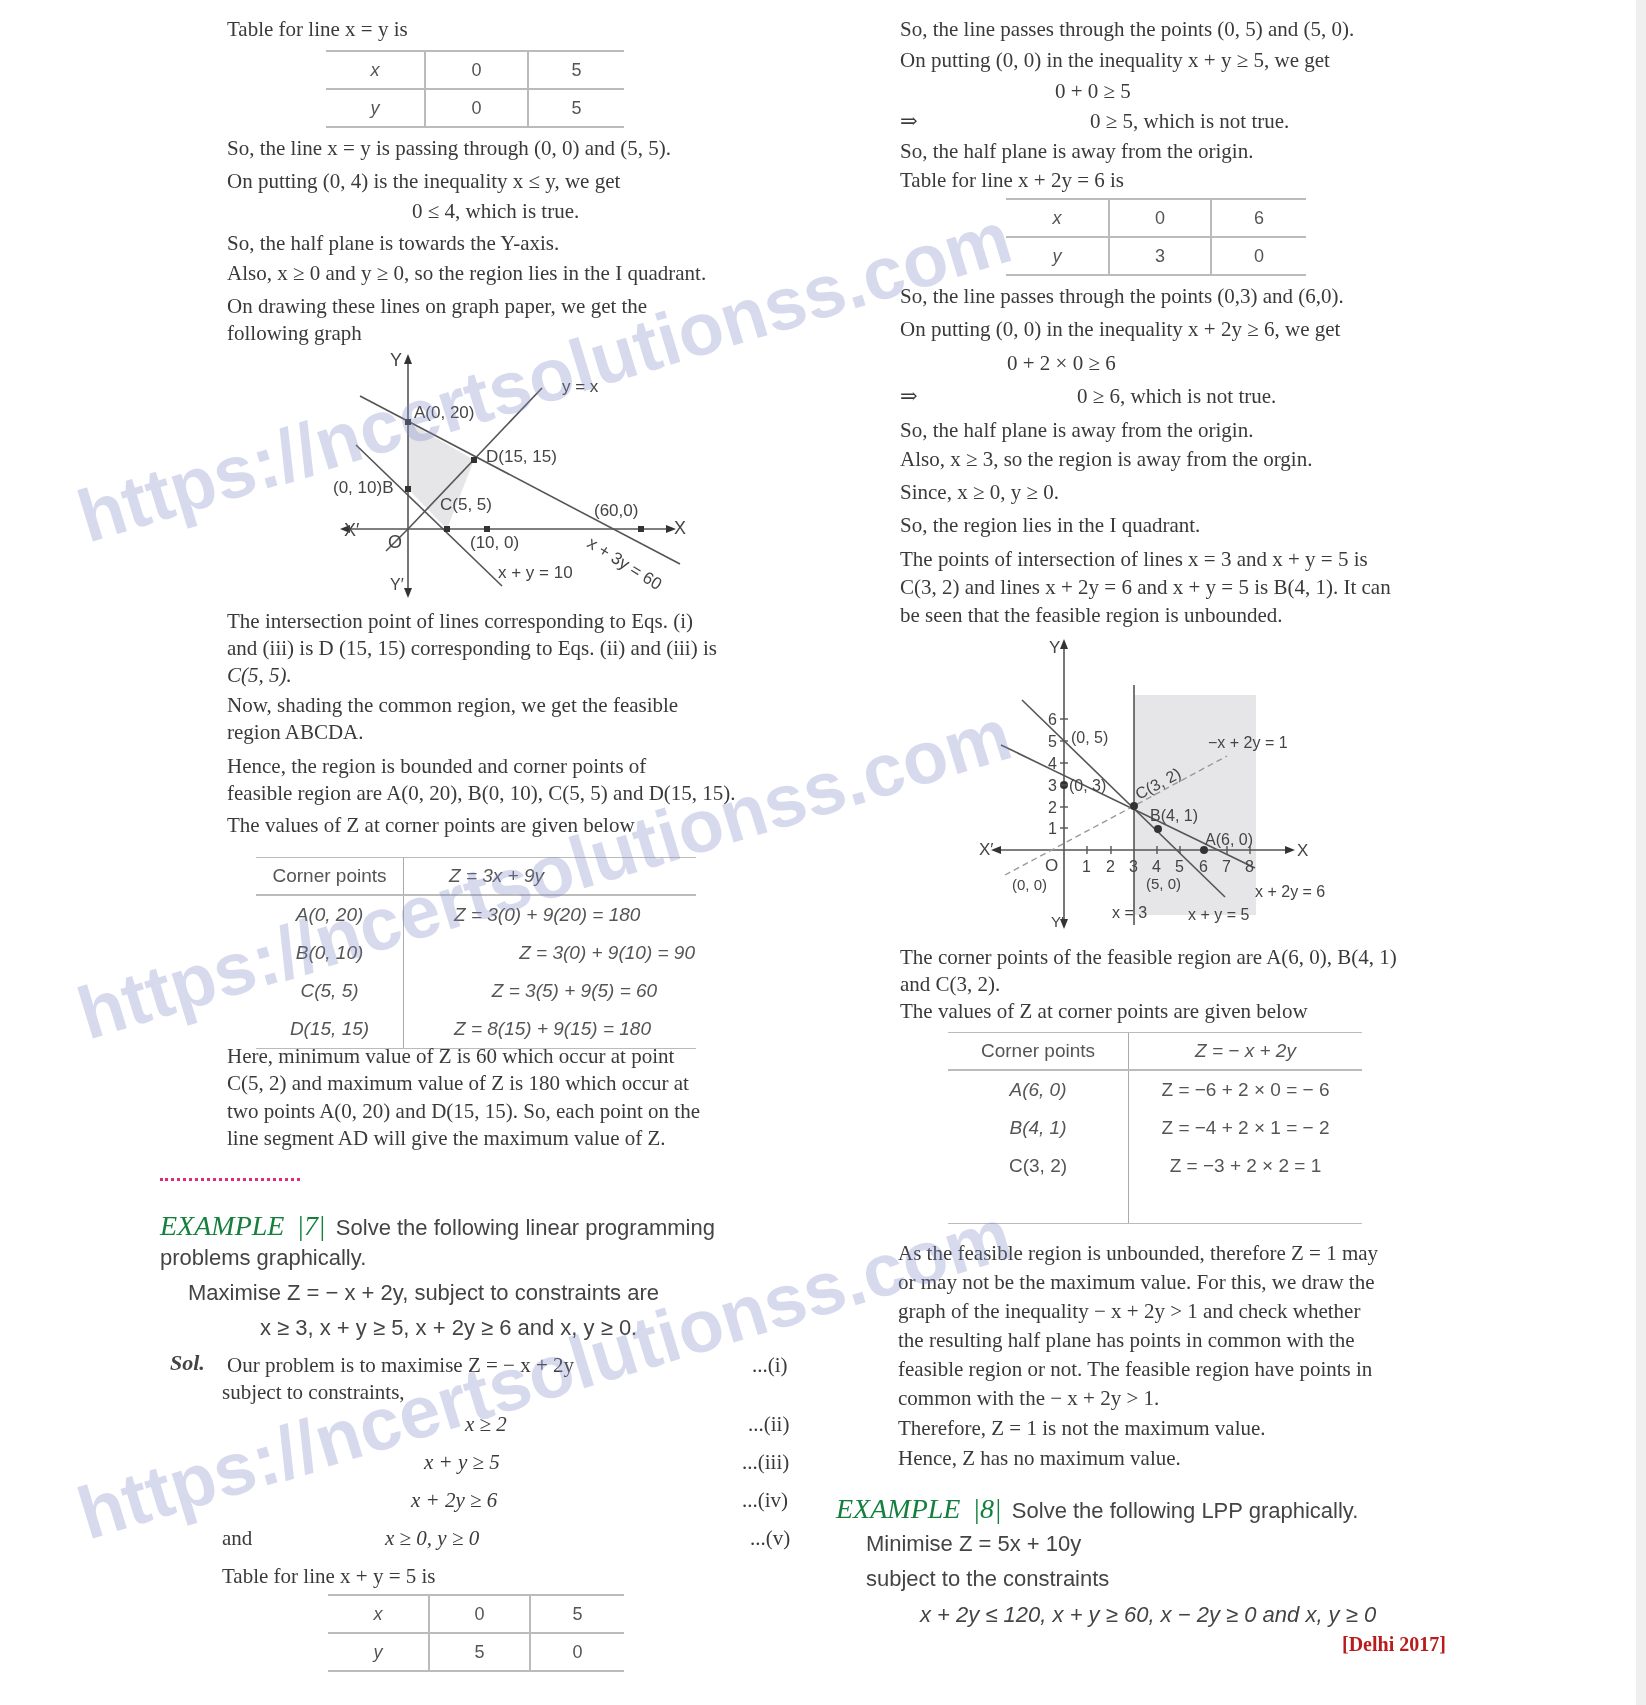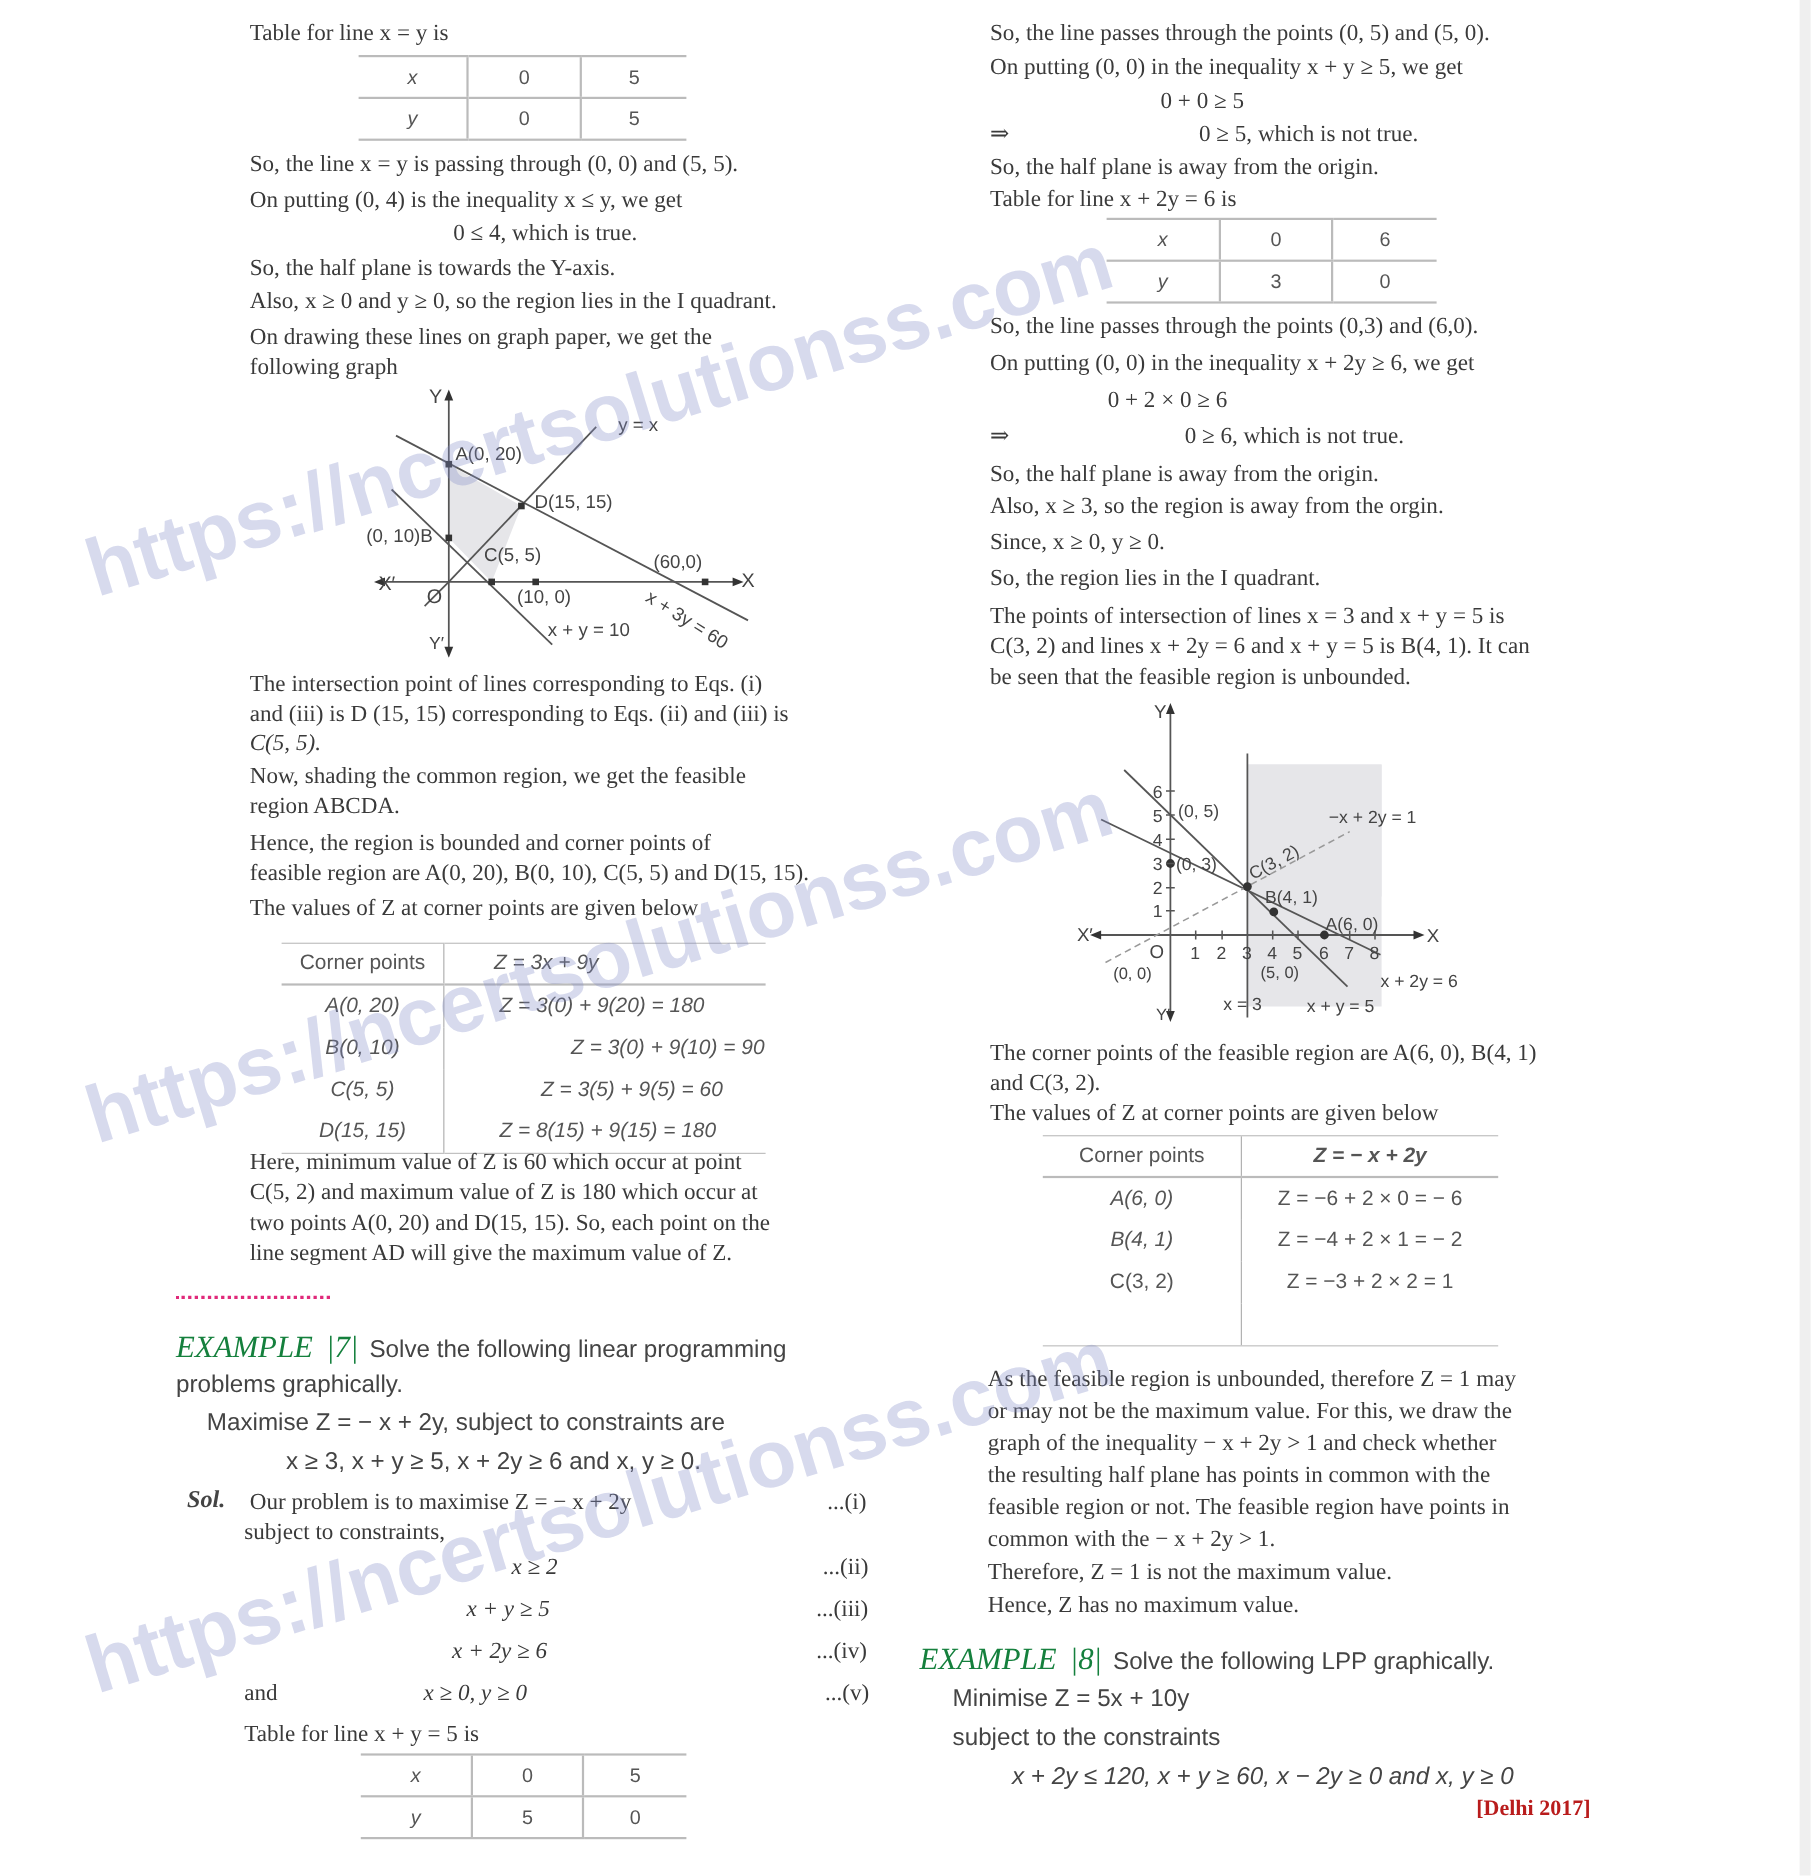--- a/index.html
+++ b/index.html
@@ -272,21 +272,21 @@
 </svg>
 
 <div class="abs t" style="left:900px;top:944px">The corner points of the feasible region are A(6, 0), B(4, 1)</div>
 <div class="abs t" style="left:900px;top:971px">and C(3, 2).</div>
 <div class="abs t" style="left:900px;top:998px">The values of Z at corner points are given below</div>
 
 <table class="zt" style="left:948px;top:1032px;width:414px">
   <tbody>
       <tr>
         <th style="width:178px">Corner points</th>
-        <th class="c2 i" style="font-weight:bold">Z = − x + 2y</th>
+        <th class="c2 i" style="font-weight:normal">Z = − x + 2y</th>
       </tr>
   <tr>
         <td class="i">A(6, 0)</td>
         <td class="c2">Z = −6 + 2 × 0 = − 6</td>
       </tr>
   <tr>
         <td class="i">B(4, 1)</td>
         <td class="c2">Z = −4 + 2 × 1 = − 2</td>
       </tr>
   <tr>

